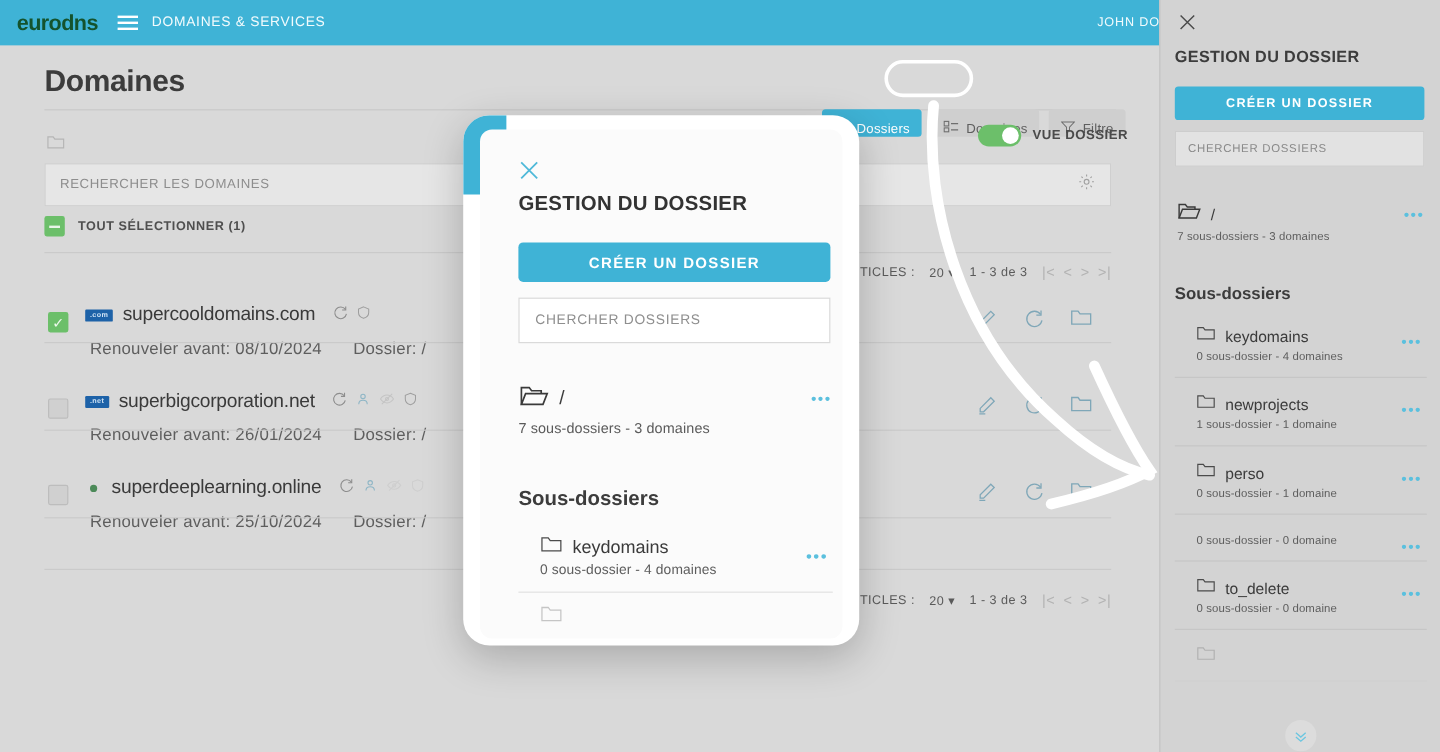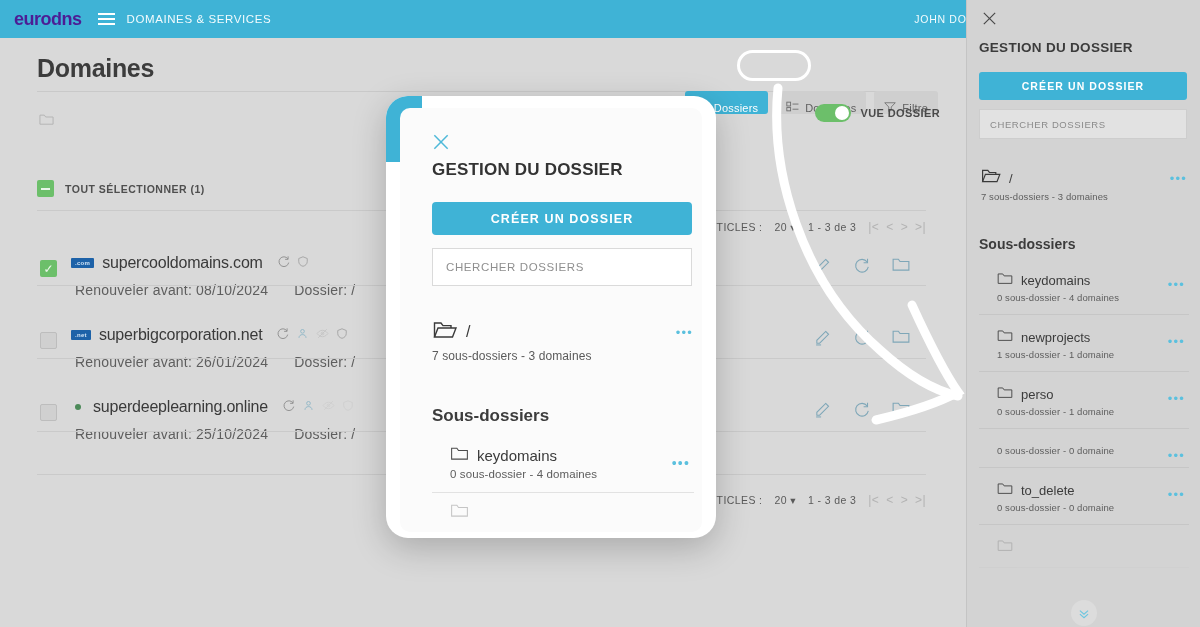--- a/index.html
+++ b/index.html
@@ -11,21 +11,21 @@
   }
   #root { position: relative; width: 1200px; height: 627px; background: #d9d9d9; }
 
   
   .topbar {
     position: absolute; left: 0; top: 0; width: 1200px; height: 38px;
     background: #3fb3d6; display: flex; align-items: center; color: #fff;
   }
   .brand {
     font-size: 18px; font-weight: bold; letter-spacing: -0.5px;
-    margin-left: 14px; color: #4c1d95; font-family: "Liberation Sans", sans-serif;
+    margin-left: 14px; color: #14532d; font-family: "Liberation Sans", sans-serif;
   }
   .burger { margin-left: 16px; display: flex; flex-direction: column; gap: 3px; cursor: pointer; }
   .burger i { display: block; width: 17px; height: 2px; background: #fff; }
   .topnav-label { margin-left: 12px; font-size: 11.5px; letter-spacing: .6px; color: #f2fbfd; }
   .topright { margin-left: auto; display: flex; align-items: center; gap: 13px; padding-right: 16px; }
   .user-text { font-size: 10.5px; letter-spacing: .7px; color: #f2fbfd; }
   .icon-btn { display: flex; align-items: center; justify-content: center; cursor: pointer; }
   .aide-pill {
     border: 1.4px solid #d9f1f8; border-radius: 11px; font-size: 9px;
     padding: 3px 10px; letter-spacing: .6px; color: #f0fafd;
@@ -250,20 +250,29 @@
           <path d="M1.5 17.5V3h7l2.2 3h11.8v11.5z"></path>
         </svg>
       </span>
     </div>
 
     <div class="toggle-wrap">
       <div class="switch"></div>
       <div class="toggle-label">VUE DOSSIER</div>
     </div>
 
+    <div class="searchbar">
+      <input type="text" placeholder="RECHERCHER LES DOMAINES" style="">
+      <span class="gear">
+        <svg width="15" height="15" viewBox="0 0 24 24" fill="none" stroke="#a1a1a1" stroke-width="1.5">
+          <circle cx="12" cy="12" r="3.2"></circle>
+          <path d="M12 2.2v2.6M12 19.2v2.6M2.2 12h2.6M19.2 12h2.6M5 5l1.9 1.9M17.1 17.1L19 19M19 5l-1.9 1.9M6.9 17.1L5 19"></path>
+        </svg>
+      </span>
+    </div>
 
     <div class="selectall">
       <div class="chk part"></div>
       <div class="selectall-label">TOUT SÉLECTIONNER (1)</div>
     </div>
 
     <div class="pager pager-top">
       <span>ARTICLES :</span>
       <span><span>20</span> ▾</span>
       <span>1 - 3 de 3</span>

